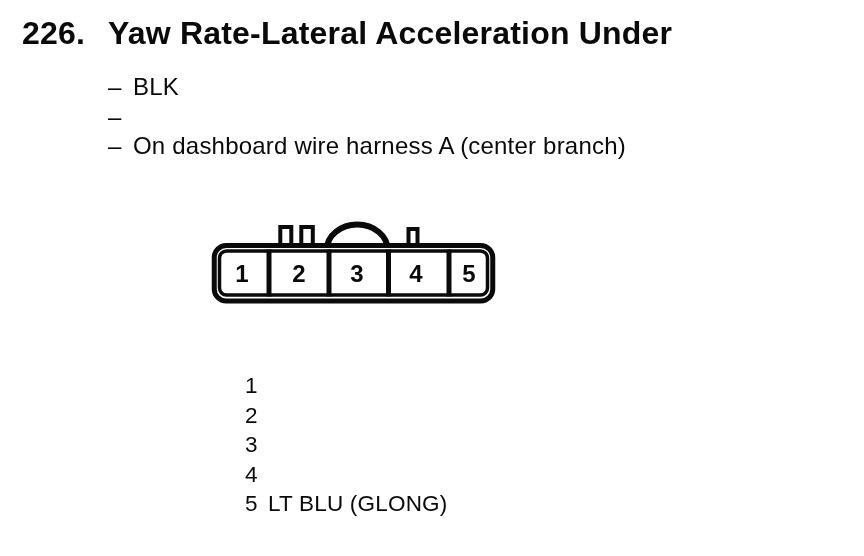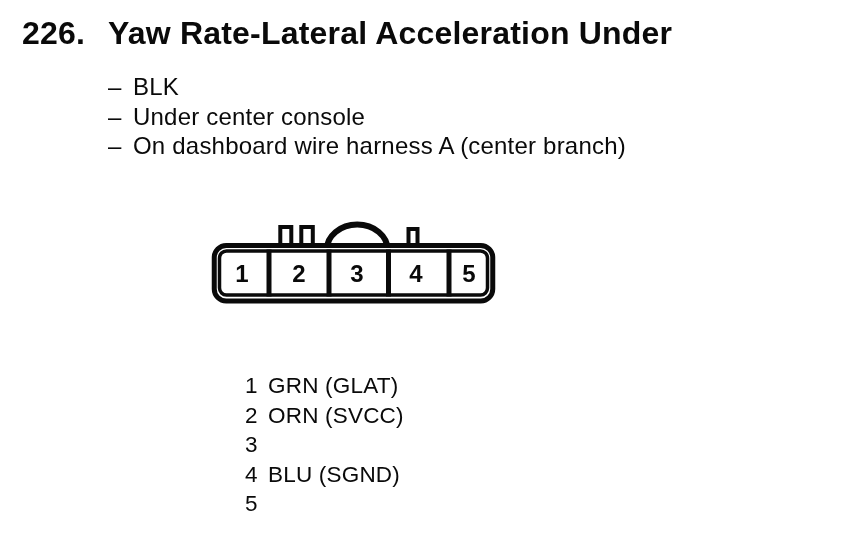--- a/index.html
+++ b/index.html
@@ -88,21 +88,20 @@
     <span>Yaw Rate-Lateral Acceleration Under</span>
   </div>
 
   <div class="notes">
     <div class="note">
       <span class="dash">–</span>
       <span>BLK</span>
     </div>
     <div class="note">
       <span class="dash">–</span>
-      <span>Under center console</span>
     </div>
     <div class="note">
       <span class="dash">–</span>
       <span>On dashboard wire harness A (center branch)</span>
     </div>
   </div>
 
   <svg class="connector-svg" width="300" height="92" viewBox="0 0 300 92">
 
     <path class="ink" d="M 121.7 32 A 30.5 25.5 0 0 1 182.7 32" fill="#ffffff" stroke-width="6"></path>
@@ -123,31 +122,29 @@
     <text x="37" y="64" text-anchor="middle">1</text>
     <text x="94" y="64" text-anchor="middle">2</text>
     <text x="152" y="64" text-anchor="middle">3</text>
     <text x="211" y="64" text-anchor="middle">4</text>
     <text x="264" y="64" text-anchor="middle">5</text>
   </svg>
 
   <div class="pin-legend">
     <div class="row">
       <span class="num">1</span>
-      <span>GRN (GLAT)</span>
     </div>
     <div class="row">
       <span class="num">2</span>
-      <span>ORN (SVCC)</span>
     </div>
     <div class="row">
       <span class="num">3</span>
     </div>
     <div class="row">
       <span class="num">4</span>
-      <span>BLU (SGND)</span>
     </div>
     <div class="row">
       <span class="num">5</span>
+      <span>LT BLU (GLONG)</span>
     </div>
   </div>
 
 </div>
 
 </body></html>

